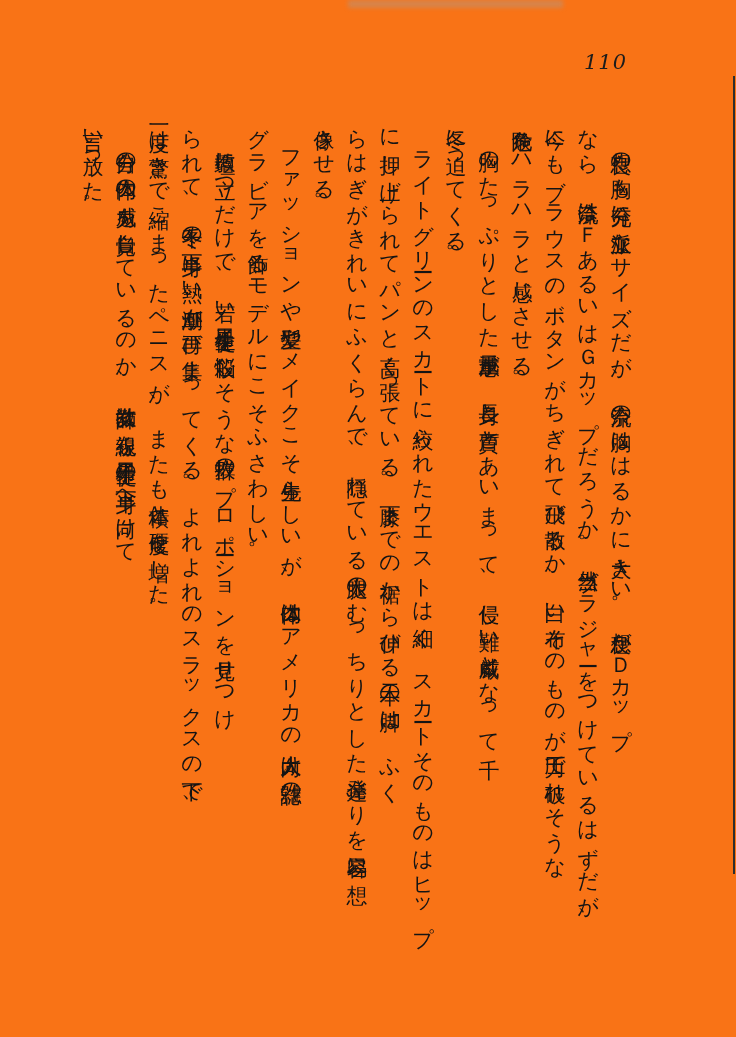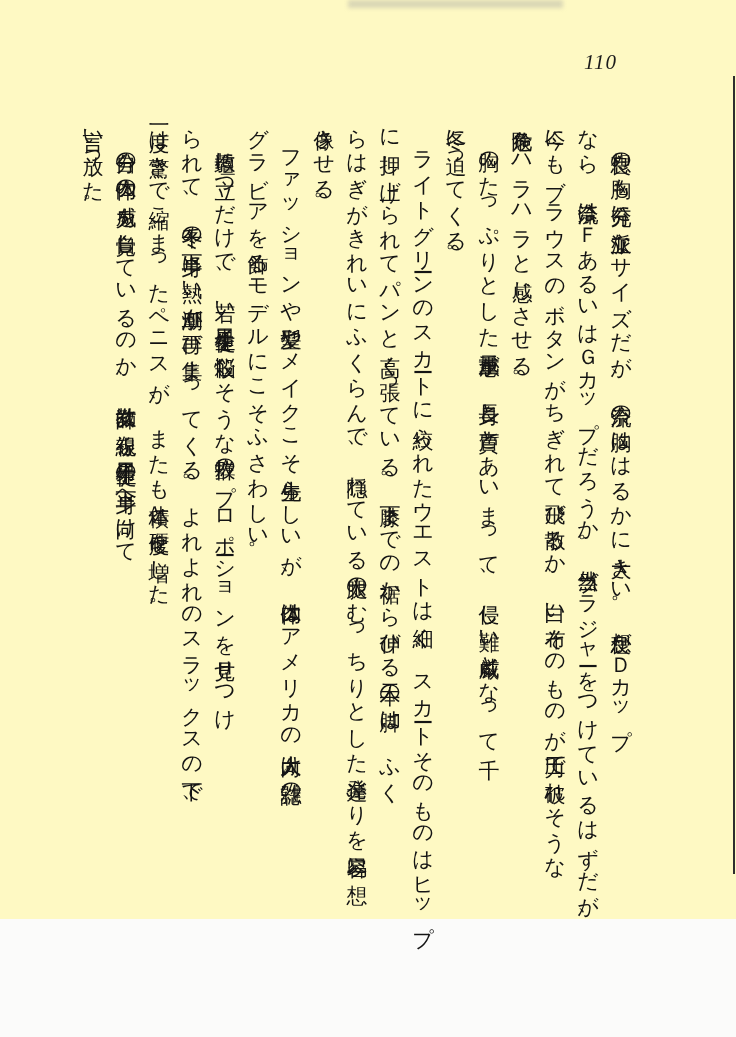--- a/index.html
+++ b/index.html
@@ -9,23 +9,22 @@
   body {
     width: 736px;
     height: 1037px;
     background: #fbfbfa;
     overflow: hidden;
     font-family: "DejaVu Serif", "Liberation Serif", serif;
   }
   .page {
     position: relative;
     width: 736px;
-    height: 919px;
-    background: #fef9c3;
-    font-family: Liberation Serif, serif;
+    height: 1037px;
+    background: #f97316;
   }
   .page-number {
     position: absolute;
     top: 50px;
     left: 584px;
     font-style: italic;
     font-size: 21px;
     color: #1c1c1c;
     letter-spacing: 1px;
   }

